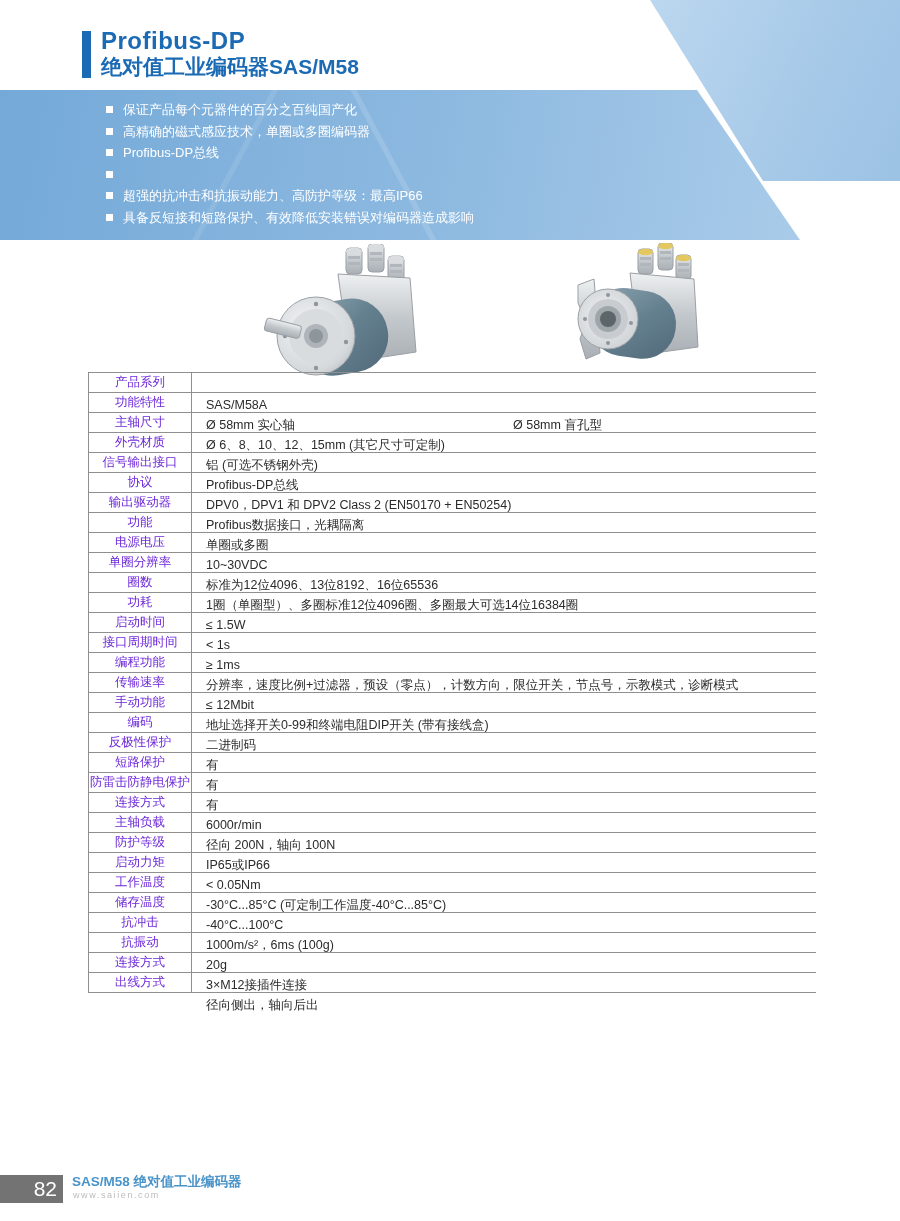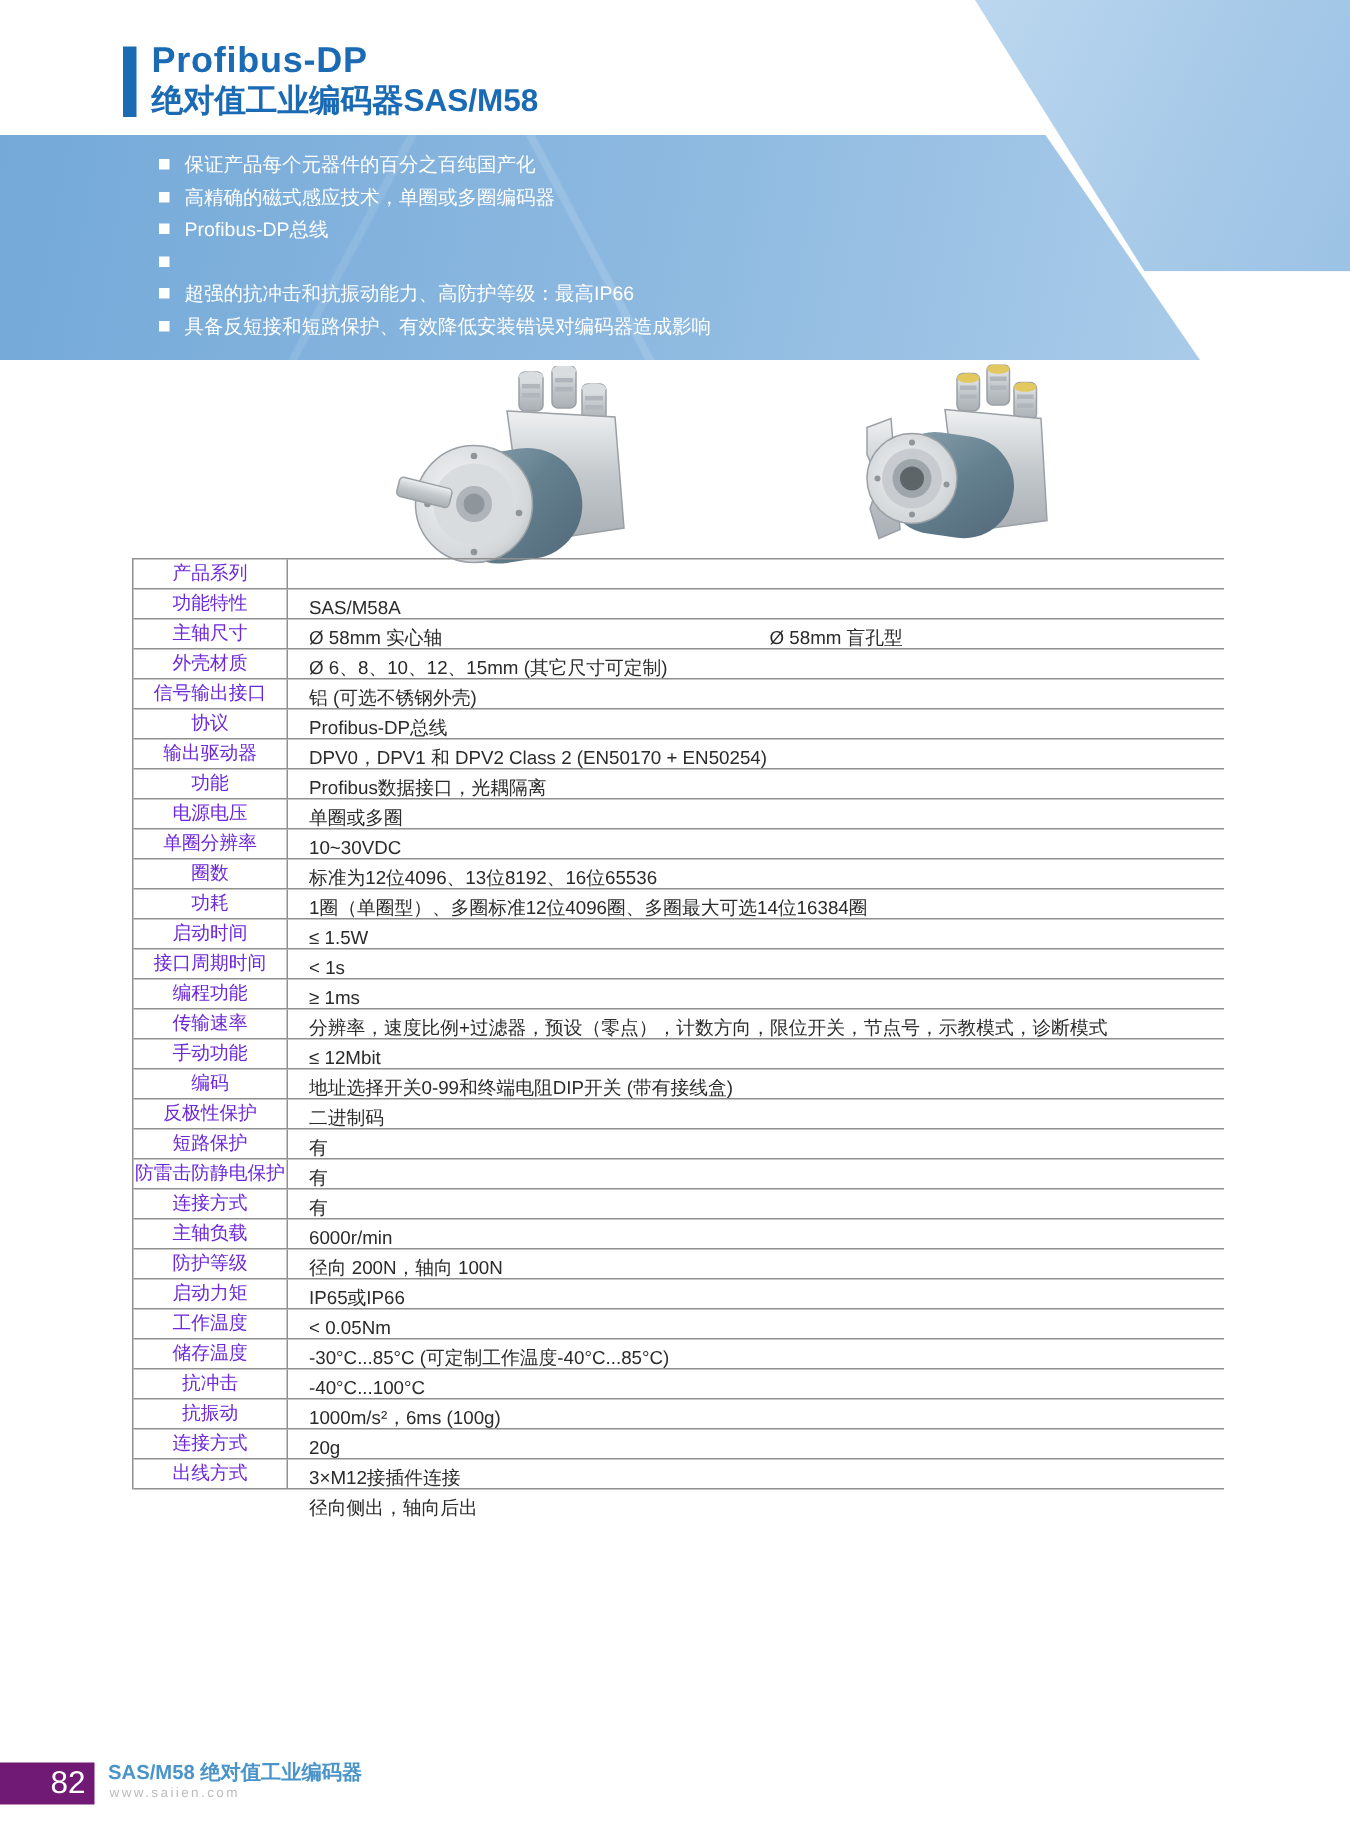--- a/index.html
+++ b/index.html
@@ -46,21 +46,21 @@
     display:flex;align-items:center;justify-content:center;
     font-size:12.5px;color:#6d28d9;white-space:nowrap;box-sizing:border-box;
   }
   .spec-value{
     flex:1;display:flex;align-items:center;padding-left:14px;
     font-size:12.5px;color:#2b2b2b;white-space:nowrap;box-sizing:border-box;margin-top:32px;
   }
   .spec-value.first-half{flex:none;width:307px;border-right:1px solid #8f8f8f;}
   
   .page-num-box{
-    position:absolute;left:0;top:1175px;width:63px;height:28px;background:#701a75;
+    position:absolute;left:0;top:1175px;width:63px;height:28px;background:#737373;
     color:#ffffff;font-size:21px;display:flex;align-items:center;justify-content:flex-end;
     padding-right:6px;box-sizing:border-box;
   }
   .footer-title{position:absolute;left:72px;top:1173px;font-size:13.5px;font-weight:600;color:#4a94c9;}
   .footer-url{position:absolute;left:73px;top:1190px;font-size:9px;color:#bcbcbc;letter-spacing:1.6px;}
 </style>
 </head>
 <body>
 
 <div class="corner-shape"></div>

